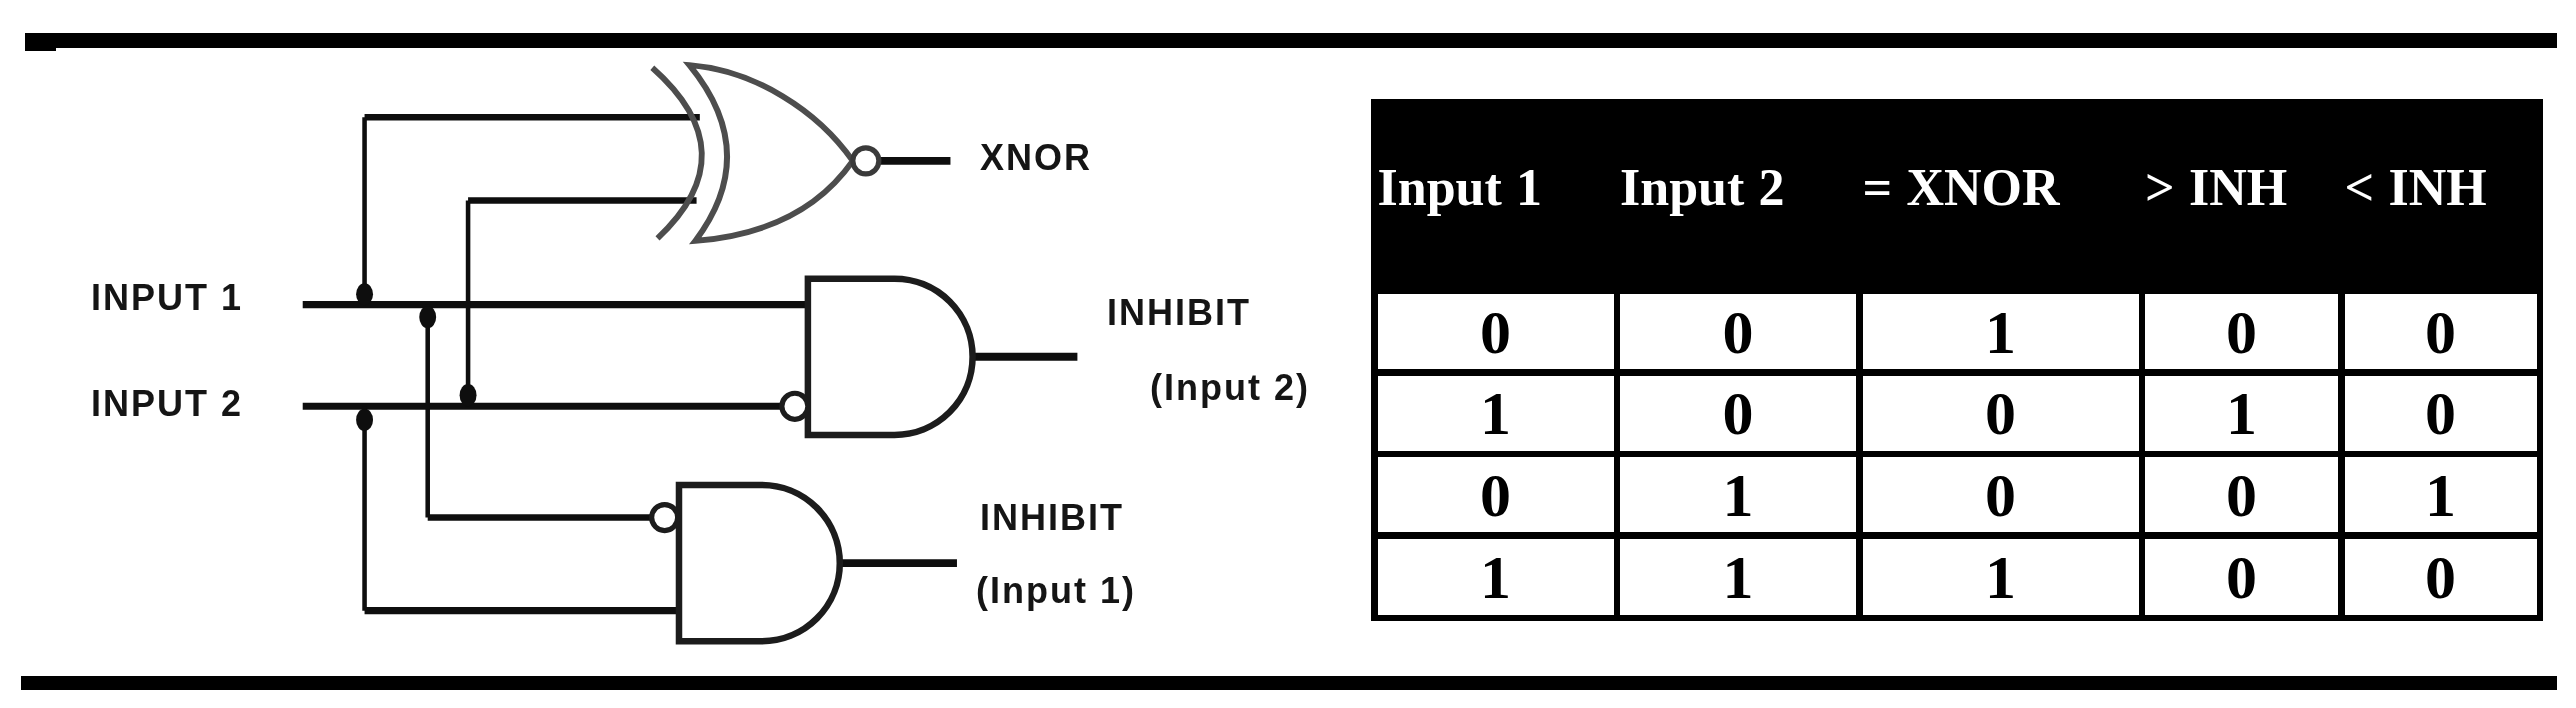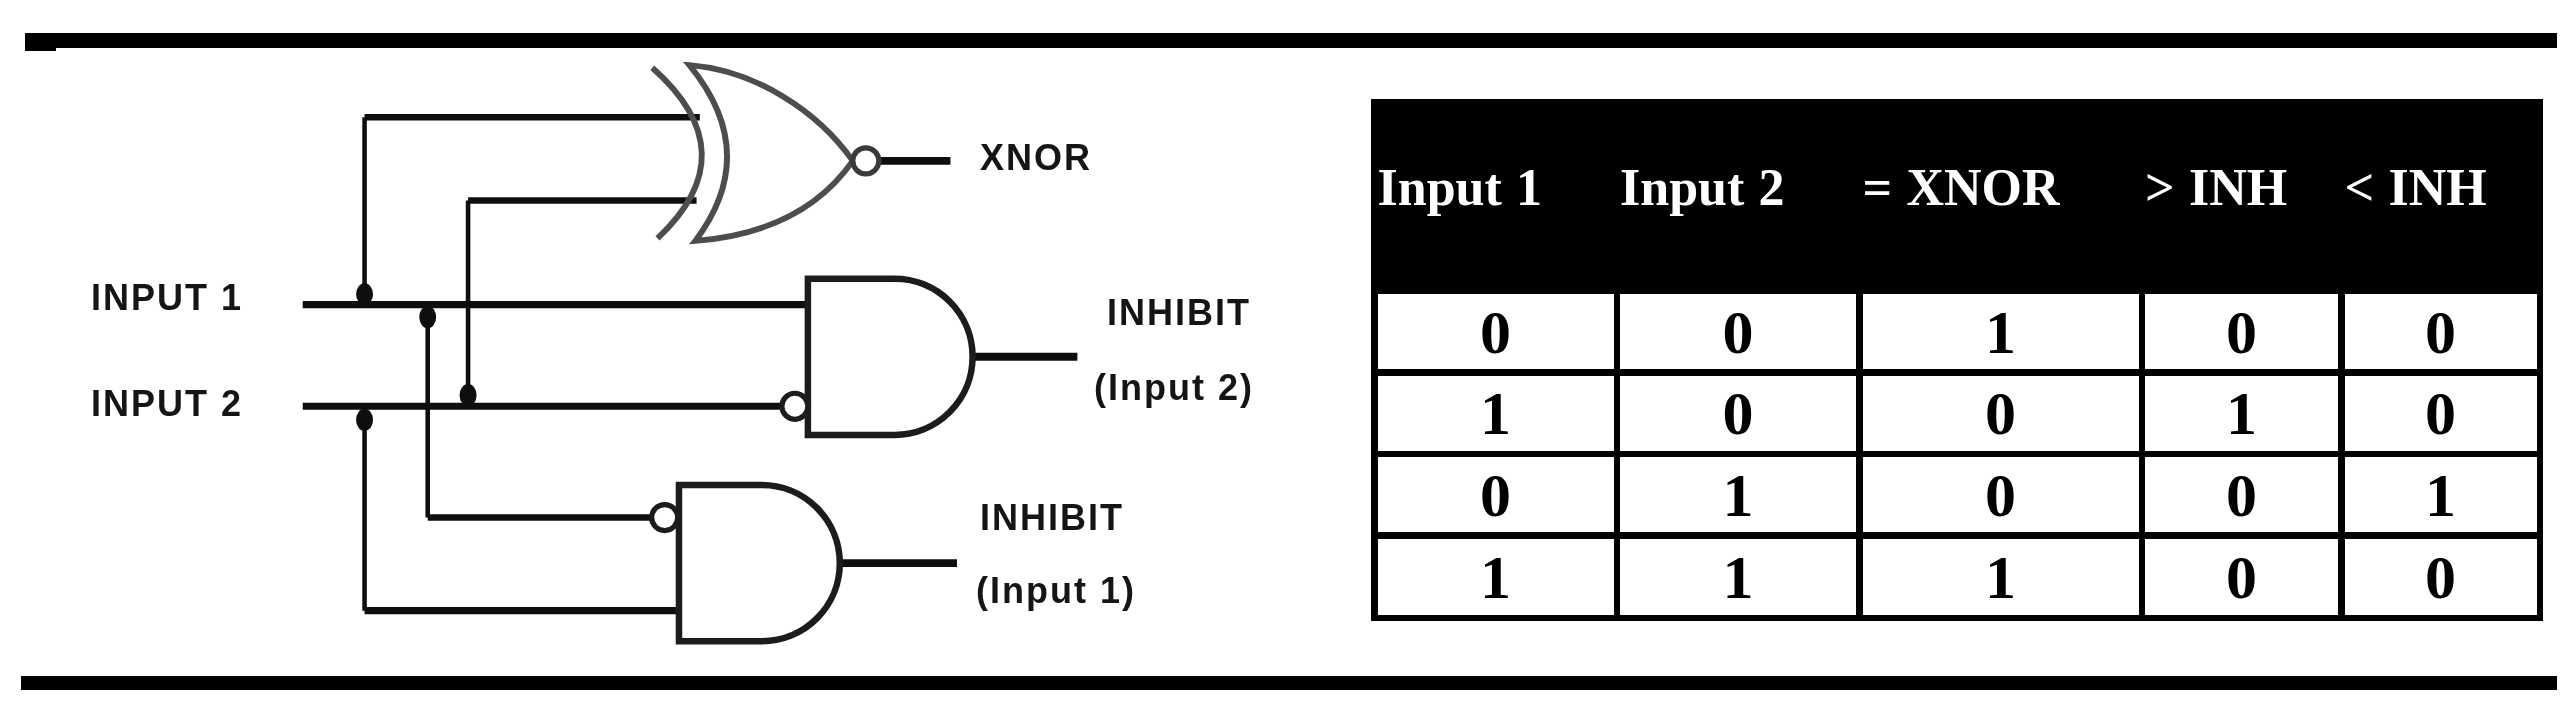--- a/index.html
+++ b/index.html
@@ -111,21 +111,21 @@
     <g>
       <path d="M1043 745 L1170 745 A120 120 0 0 1 1170 985 L1043 985 Z" fill="#ffffff" stroke="#1c1c1c" stroke-width="10"></path>
       <circle cx="1021" cy="795" r="20" fill="#ffffff" stroke="#1c1c1c" stroke-width="8"></circle>
     </g>
   </svg>
 
   <div class="clabel" style="left:91px;top:298px;">INPUT 1</div>
   <div class="clabel" style="left:91px;top:404px;text-align:right;">INPUT 2</div>
   <div class="clabel" style="left:980px;top:158px;">XNOR</div>
   <div class="clabel" style="left:1107px;top:313px;">INHIBIT</div>
-  <div class="clabel" style="left:1094px;top:388px;">(Input 2)</div>
+  <div class="clabel" style="left:1150px;top:388px;">(Input 2)</div>
   <div class="clabel" style="left:980px;top:518px;">INHIBIT</div>
   <div class="clabel" style="left:976px;top:591px;">(Input 1)</div>
 
   <div class="truth-table">
     <div class="th">
       <span>Input</span>
       <span>1</span>
     </div>
     <div class="th">
       <span>Input</span>

